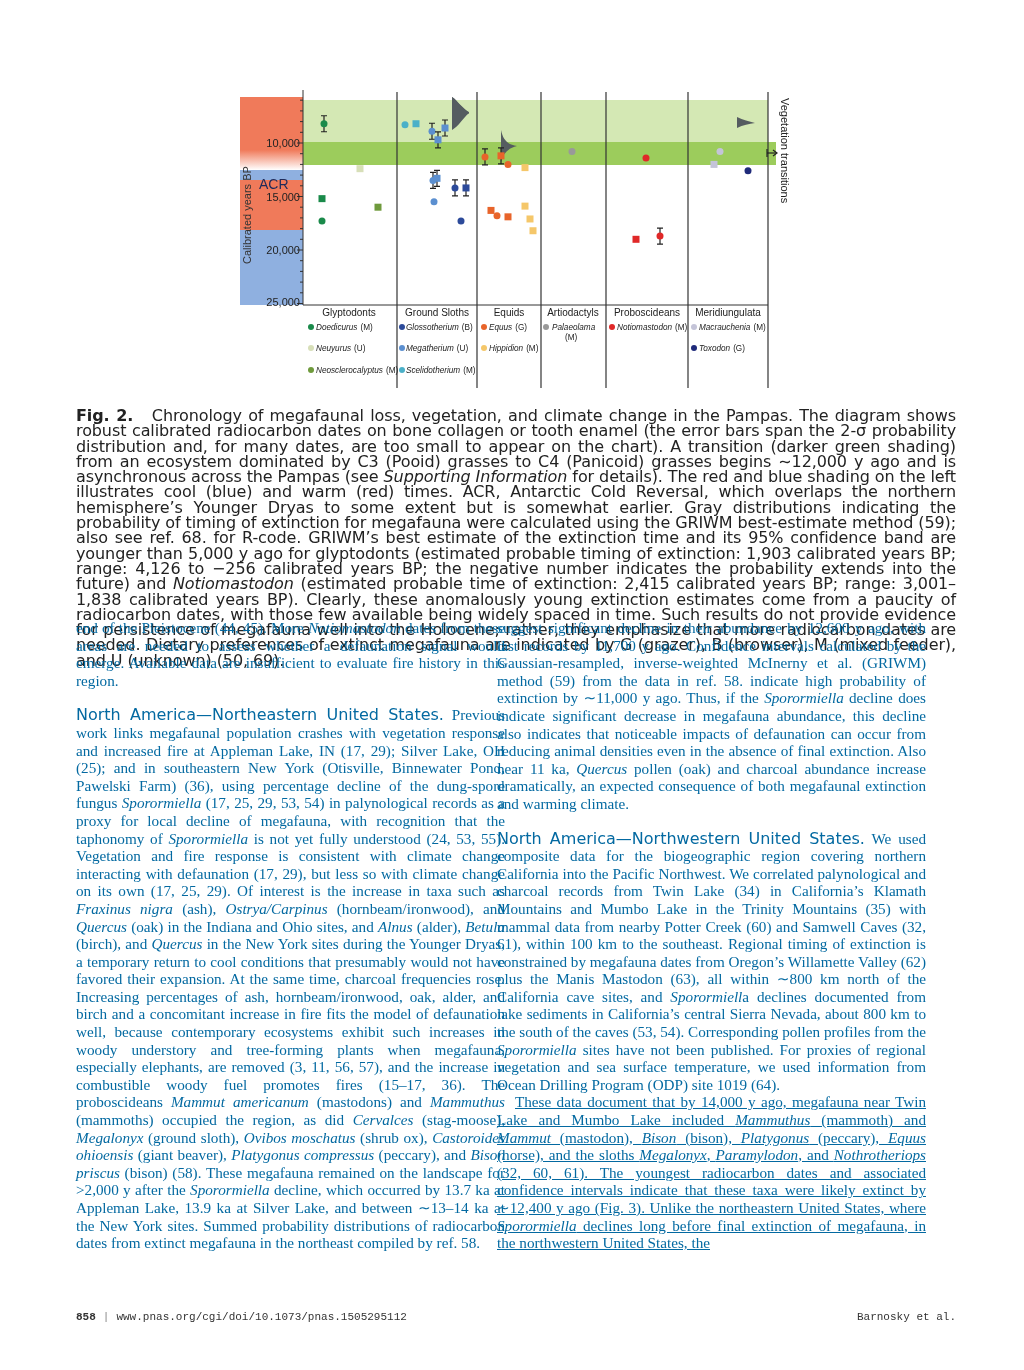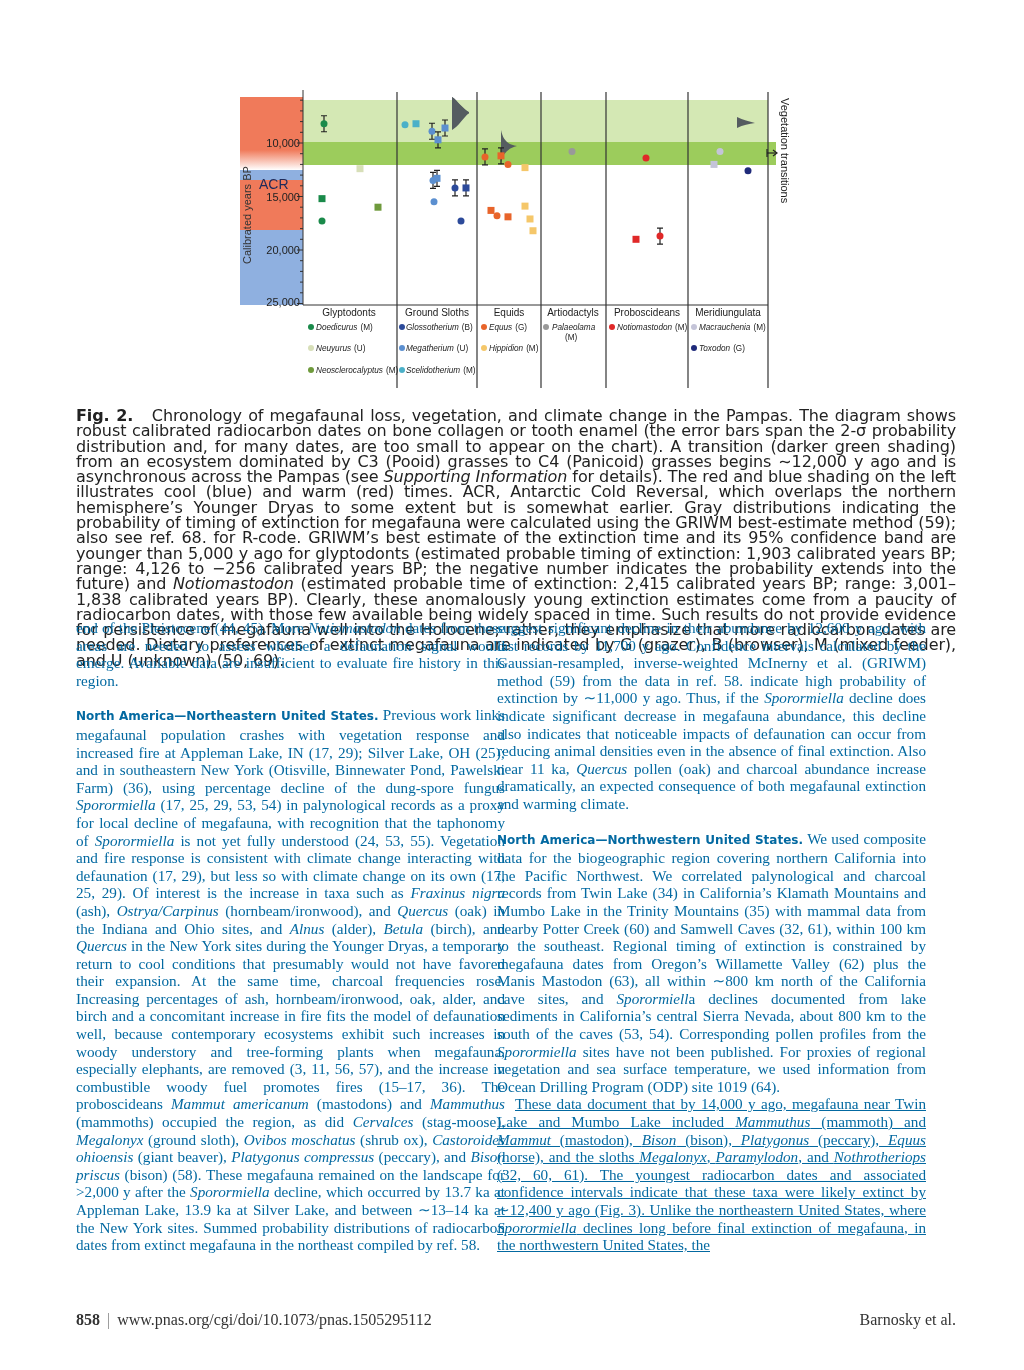--- a/index.html
+++ b/index.html
@@ -5,23 +5,23 @@
   html, body { margin:0; padding:0; background:#fff; }
   body { width:1024px; height:1370px; position:relative; overflow:hidden; color:#222; }
   .fig { position:absolute; left:0; top:0; width:884px; height:392px; }
   .caption { position:absolute; left:76px; top:408px; width:880px; font-family:"DejaVu Sans", sans-serif; font-size:16px; line-height:15.3px; text-align:justify; color:#222; letter-spacing:-0.1px; }
   .caption b { font-weight:bold; }
   .col { position:absolute; top:619px; width:429px; font-family:"Liberation Serif", serif; font-size:15.2px; line-height:17.6px; text-align:justify; color:#0369a1; }
   .col p { margin:0; }
   .col .indent { text-indent:18px;text-decoration:underline; }
   .col.left { left:76px; }
   .col.right { left:497px; }
-  .head { font-family:"DejaVu Sans", sans-serif; font-weight:bold; font-size:12px; }
+  .head { font-family:"DejaVu Sans", sans-serif; font-weight:normal; font-size:16px; }
   .gap { height:17px; }
-  .footer { position:absolute; top:1311px; left:76px; width:880px; font-family:Liberation Serif, serif; font-size:16px; color:#333; }
+  .footer { position:absolute; top:1311px; left:76px; width:880px; font-family:Liberation Mono, monospace; font-size:11px; color:#333; }
   .footer .pn { font-weight:bold; }
   .footer .sep { color:#888; margin:0 7px; }
   .footer .auth { position:absolute; right:0; top:0; }
   svg text { font-family:"Liberation Sans", sans-serif; }
 </style>
 </head>
 <body>
 
 <div class="fig">
   <svg id="figsvg" width="1024" height="392" viewBox="0 0 1024 392">

